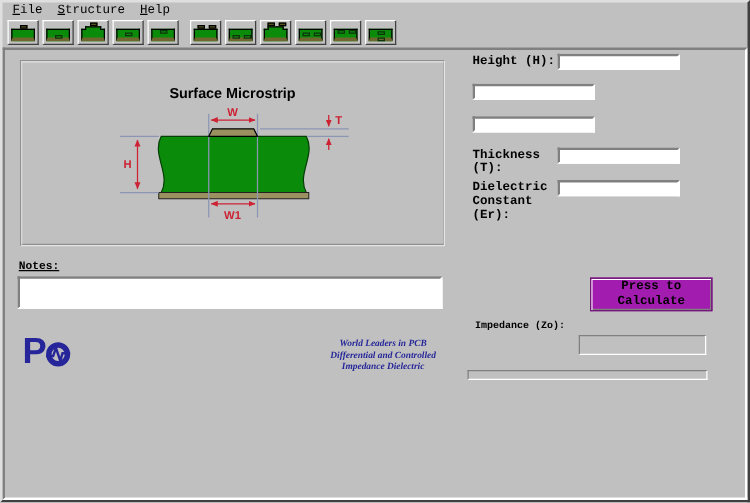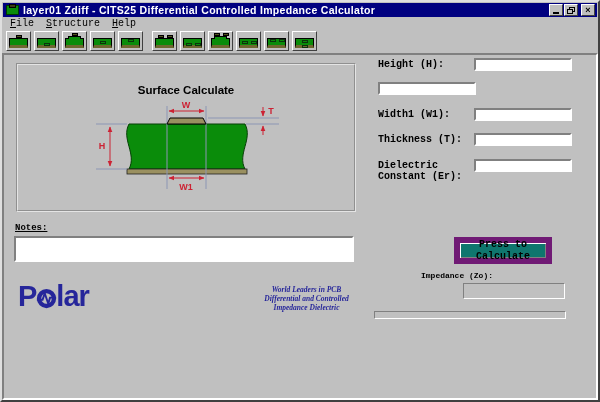--- a/index.html
+++ b/index.html
@@ -41,68 +41,52 @@
   .tr.inside{border:1px solid #0c330c;background:transparent;}
   .hump{position:absolute;left:2px;top:-3px;width:13px;height:3px;background:#0a8c0a;border:1px solid #000;border-bottom:none;}
   
   .client{flex:1 1 auto;border:2px solid;border-color:#808080 #fff #fff #808080;position:relative;background:#c0c0c0;}
   .panel{position:absolute;left:12px;top:8px;width:340px;height:149px;border:2px groove #e4e4e4;}
   .dtitle{position:absolute;left:0;right:0;top:19px;text-align:center;
           font:bold 11.5px "Liberation Sans",sans-serif;color:#000;}
   .xsect{position:absolute;left:-1px;top:-1px;}
   
   .frow{position:absolute;left:374px;display:flex;align-items:flex-start;}
-  .flabel{width:96px;font:bold 10px "Liberation Mono",monospace;white-space:pre-line;line-height:11px;padding-top:1px;}
+  .flabel{width:68px;font:bold 10px "Liberation Mono",monospace;white-space:pre-line;line-height:11px;padding-top:1px;}
   .fld{width:98px;height:13px;border:2px solid;border-color:#808080 #fff #fff #808080;background:#fff;
        font:10px "Liberation Mono",monospace;padding:0 1px;outline:none;}
   .noteslabel{position:absolute;left:11px;top:168px;font:bold 9px "Liberation Mono",monospace;text-decoration:underline;}
   .notesbox{position:absolute;left:10px;top:181px;width:340px;height:26px;resize:none;overflow:hidden;
        border:2px solid;border-color:#808080 #fff #fff #808080;background:#fff;
        font:10px "Liberation Mono",monospace;outline:none;padding:1px 2px;}
-  .calcbtn{position:absolute;left:450px;top:182px;width:98px;height:27px;background:#0f766e;
-       border:6px solid #701a75;box-shadow:inset 1px 1px 0 #fff,inset -1px -1px 0 #808080;
+  .calcbtn{position:absolute;left:468px;top:182px;width:98px;height:27px;background:#a21caf;
+       border:1px solid #701a75;box-shadow:inset 1px 1px 0 #fff,inset -1px -1px 0 #808080;
        font:bold 10px "Liberation Mono",monospace;line-height:12px;text-align:center;white-space:pre-line;
        display:flex;align-items:center;justify-content:center;cursor:default;}
-  .zlabel{position:absolute;left:376px;top:216px;font:bold 8px "Liberation Mono",monospace;margin-left:41px;}
+  .zlabel{position:absolute;left:376px;top:216px;font:bold 8px "Liberation Mono",monospace;}
   .zfield{position:absolute;left:459px;top:228px;width:102px;height:16px;background:#c0c0c0;
        border:1px solid;border-color:#808080 #fff #fff #808080;font:10px "Liberation Mono",monospace;padding:1px 2px;}
   .progress{position:absolute;left:370px;top:256px;width:192px;height:8px;background:#c0c0c0;
        border:1px solid;border-color:#808080 #fff #fff #808080;}
   
   .logo{position:absolute;left:14px;top:225px;display:flex;align-items:center;
         font:bold 29px "Liberation Sans",sans-serif;color:#26269a;letter-spacing:-1px;}
   .logo svg{margin:4px -1px 0 0;}
   .slogan{position:absolute;left:254px;top:230px;width:97px;text-align:right;
         font:bold italic 7.5px "Liberation Serif",serif;font-style:italic;color:#26269a;line-height:9px;}
   .slogan span{display:block;text-align:center;}
   
   .statusbar{height:12px;flex:0 0 auto;border-top:1px solid #808080;box-shadow:0 1px 0 #fff inset;
         font:bold 9px "Liberation Mono",monospace;line-height:12px;padding-left:3px;}
 </style>
 </head>
 <body>
 
 <div class="window">
 
-  <div class="titlebar">
-    <div class="appicon"></div>
-    <div class="wtitle">layer01 Zdiff - CITS25 Differential Controlled Impedance Calculator</div>
-    <div class="wbtn">
-        <div class="min-glyph"></div>
-      </div>
-    <div class="wbtn">
-        <div class="restore-glyph">
-          <div class="r1"></div>
-          <div class="r2"></div>
-        </div>
-      </div>
-    <div class="wbtn close">
-        <span>×</span>
-      </div>
-  </div>
 
   <div class="menubar">
     <span class="menuitem"><span class="mn">F</span><span>ile</span></span>
     <span class="menuitem"><span class="mn">S</span><span>tructure</span></span>
     <span class="menuitem"><span class="mn">H</span><span>elp</span></span>
   </div>
 
   <div class="toolbar">
       <div class="tbtn">
         <div class="tbicon">
@@ -165,21 +149,21 @@
         <div class="tbicon">
           <div class="tr inside" style="top: 1px; left: 6px;"></div>
           <div class="tr inside" style="top: 6px; left: 6px;"></div>
         </div>
       </div>
     </div>
 
   <div class="client">
 
     <div class="panel">
-      <div class="dtitle">Surface Calculate</div>
+      <div class="dtitle">Surface Microstrip</div>
       <svg class="xsect" width="340" height="149">
         <defs>
           <marker id="arr" viewBox="0 0 6 6" refX="5.2" refY="3" markerWidth="6" markerHeight="6" orient="auto-start-reverse">
             <path d="M0,0.6 L5.6,3 L0,5.4 Z" fill="#cc2233"></path>
           </marker>
         </defs>
 
         <path d="M112,60 C104,75 120,90 112,105 L228,105 C220,90 236,75 228,60 Z" fill="#0a8c0a" stroke="#063f06" stroke-width="1"></path>
 
         <rect x="110" y="105" width="120" height="5" fill="#9a9060" stroke="#222" stroke-width="0.8"></rect>
@@ -207,21 +191,20 @@
     </div>
 
     <div class="frow" style="top:3px">
       <span class="flabel">Height (H):</span>
       <input class="fld" value="" style="">
     </div>
     <div class="frow" style="top:27px">
       <input class="fld" value="" style="">
     </div>
     <div class="frow" style="top:53px">
-      <span class="flabel">Width1 (W1):</span>
       <input class="fld" value="" style="">
     </div>
     <div class="frow" style="top:104px">
       <span class="flabel">Dielectric
 Constant (Er):</span>
       <input class="fld" value="" style="">
     </div>
     <div class="frow" style="top:78px">
       <span class="flabel">Thickness (T):</span>
       <input class="fld" value="" style="">
@@ -236,21 +219,20 @@
     <div class="zlabel">Impedance (Zo):</div>
     <div class="zfield"></div>
     <div class="progress"></div>
 
     <div class="logo">
       <span>P</span>
         <svg width="21" height="21" viewBox="0 0 24 24">
         <circle cx="12" cy="12" r="8.5" fill="none" stroke="#26269a" stroke-width="5"></circle>
         <polyline points="1,13.5 7.5,13.5 10,6 14,18 16,11 23,11" fill="none" stroke="#26269a" stroke-width="2.2"></polyline>
       </svg>
-        <span>lar</span>
     </div>
     <div class="slogan">
       <span>World Leaders in PCB</span>
       <span>Differential and Controlled</span>
       <span>Impedance Dielectric</span>
     </div>
   </div>
 
 
 </div>

